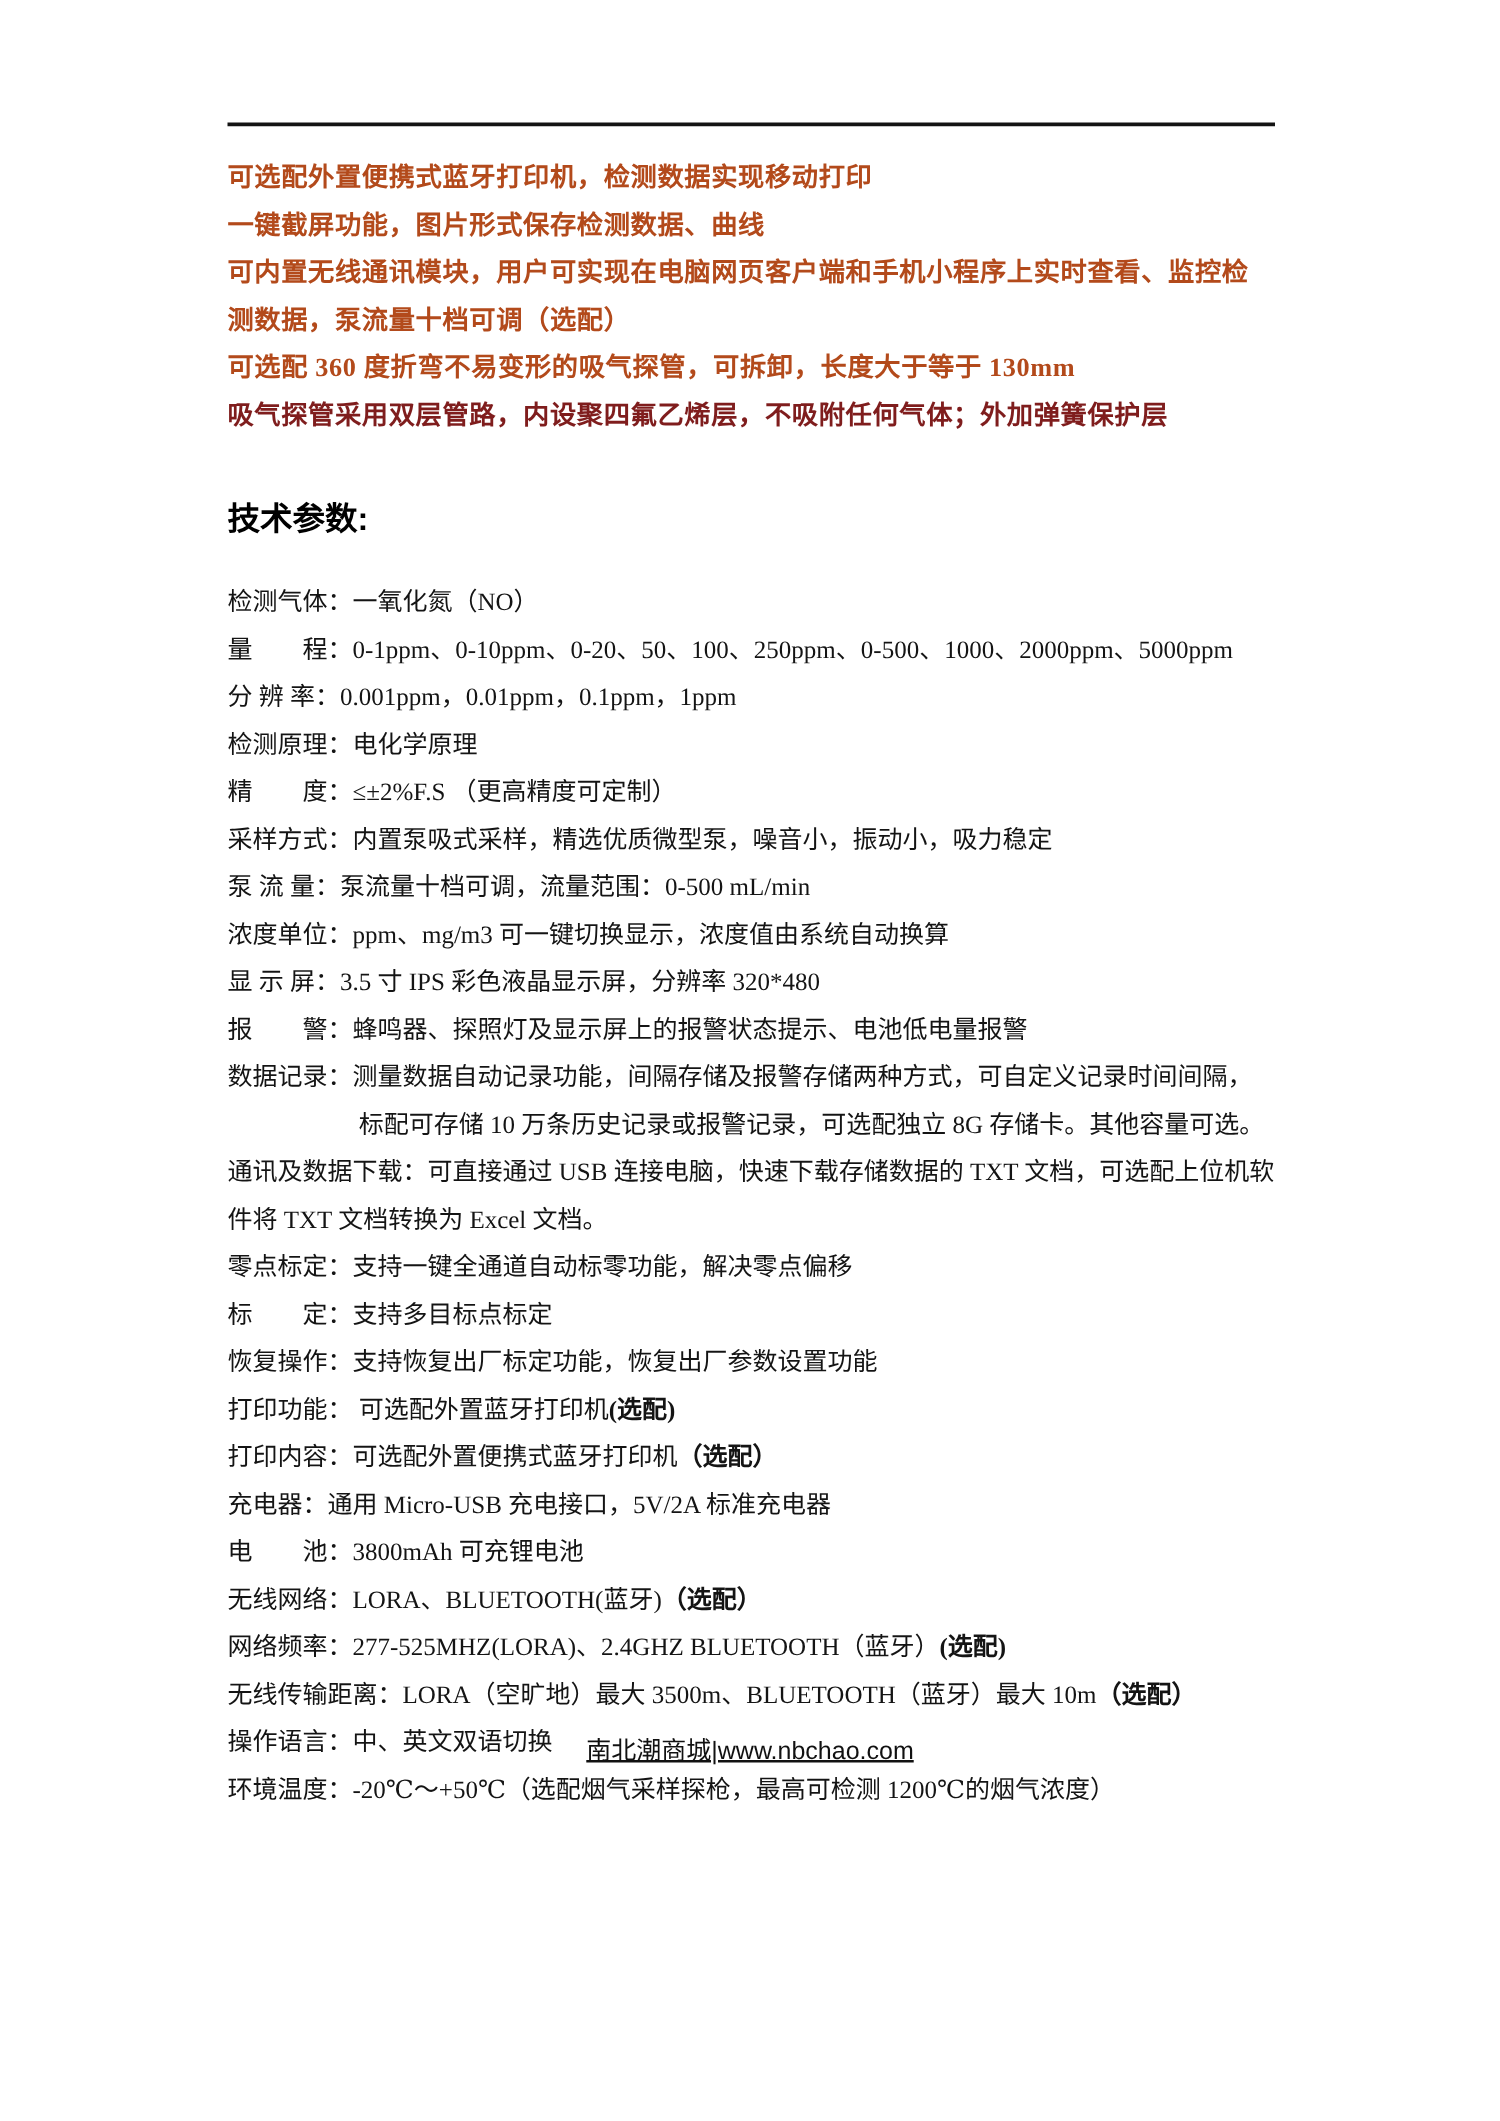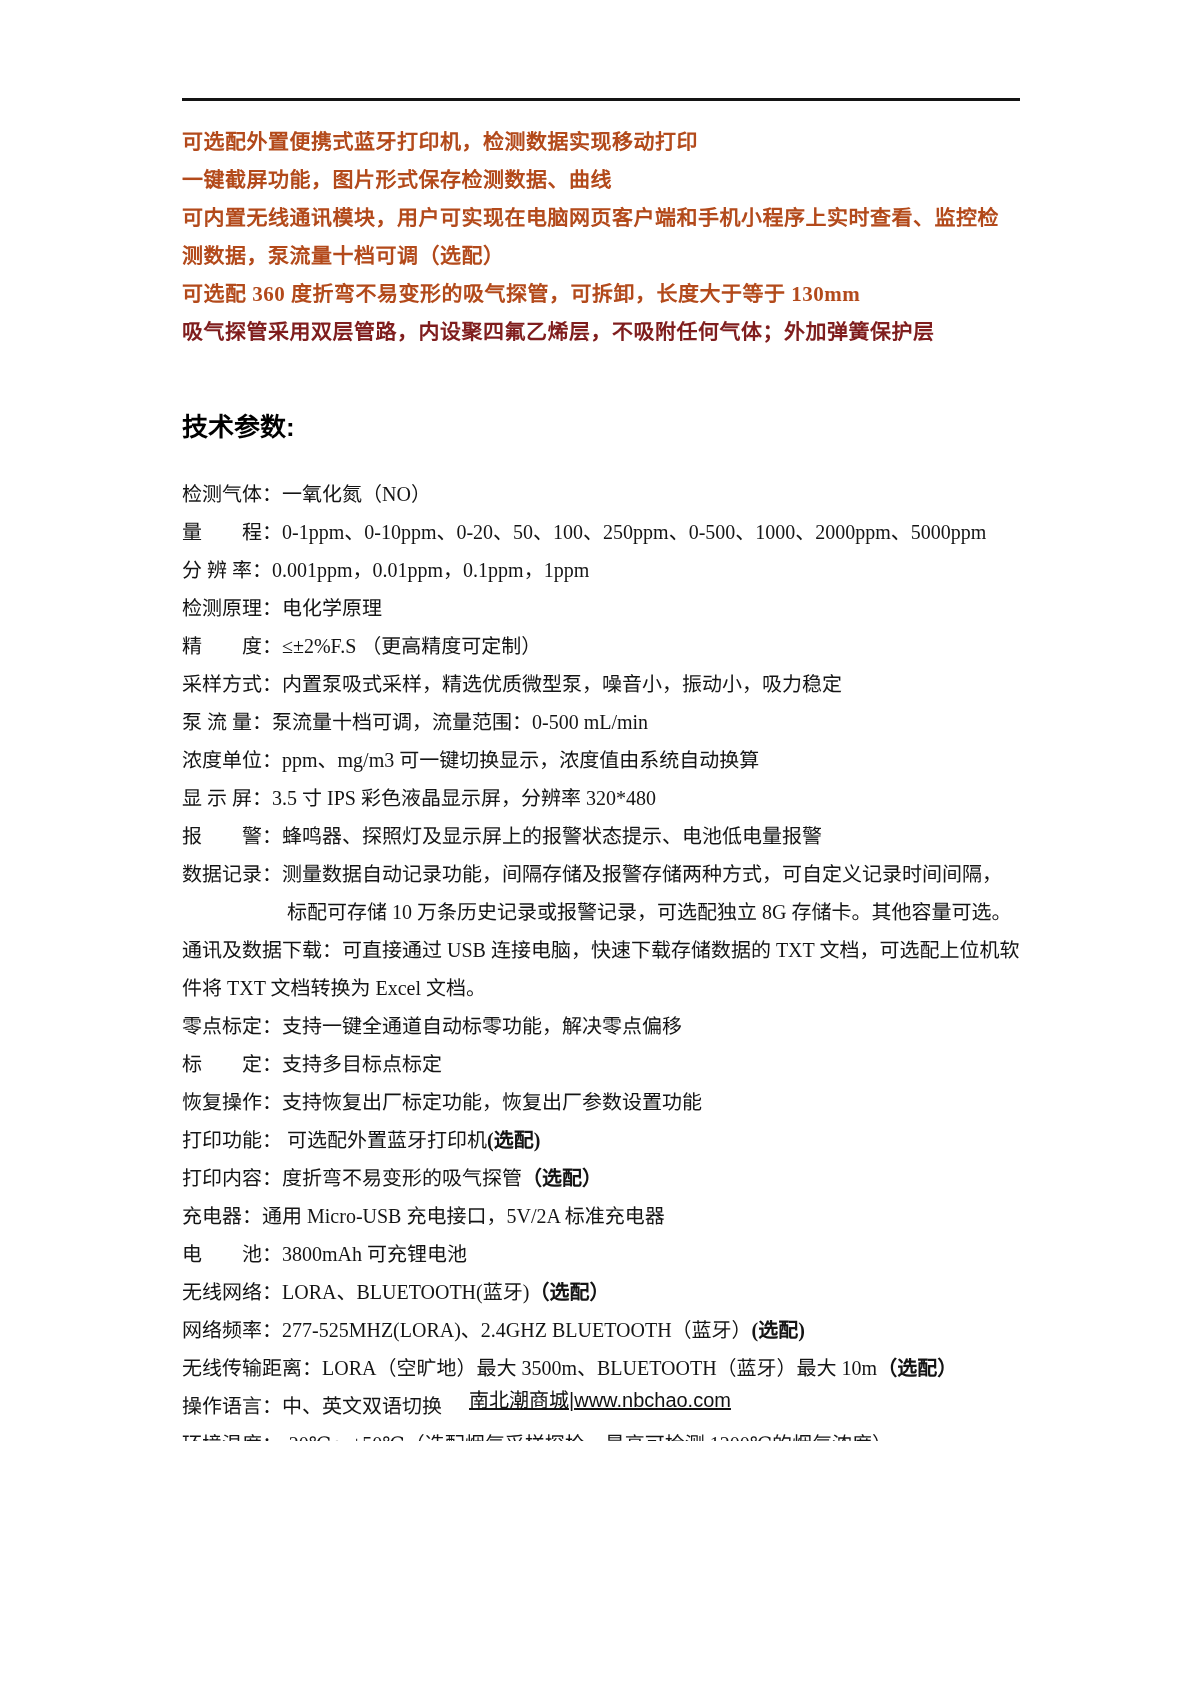--- a/index.html
+++ b/index.html
@@ -20,21 +20,21 @@
     border-top:3px solid #141414;
     margin-bottom:22px;
   }
   .features p {
     font-size:21px;
     line-height:38px;
     font-weight:bold;
     letter-spacing:0.5px;
   }
   .section-title {
-    margin-top:56px;
+    margin-top:44px;
     font-size:26px;
     line-height:40px;
     font-weight:bold;
     color:#000000;
     font-family:"Liberation Sans","DejaVu Sans",sans-serif;
   }
   .specs { margin-top:28px; }
   .spec-row {
     font-size:20px;
     line-height:38px;
@@ -83,21 +83,21 @@
     <p class="spec-row"><span>泵 流 量：泵流量十档可调，流量范围：0-500 mL/min</span><span class="opt-bold"></span></p>
     <p class="spec-row"><span>浓度单位：ppm、mg/m3 可一键切换显示，浓度值由系统自动换算</span><span class="opt-bold"></span></p>
     <p class="spec-row"><span>显 示 屏：3.5 寸 IPS 彩色液晶显示屏，分辨率 320*480</span><span class="opt-bold"></span></p>
     <p class="spec-row"><span>报　　警：蜂鸣器、探照灯及显示屏上的报警状态提示、电池低电量报警</span><span class="opt-bold"></span></p>
     <p class="spec-row hang"><span>数据记录：测量数据自动记录功能，间隔存储及报警存储两种方式，可自定义记录时间间隔，标配可存储 10 万条历史记录或报警记录，可选配独立 8G 存储卡。其他容量可选。</span><span class="opt-bold"></span></p>
     <p class="spec-row"><span>通讯及数据下载：可直接通过 USB 连接电脑，快速下载存储数据的 TXT 文档，可选配上位机软件将 TXT 文档转换为 Excel 文档。</span><span class="opt-bold"></span></p>
     <p class="spec-row"><span>零点标定：支持一键全通道自动标零功能，解决零点偏移</span><span class="opt-bold"></span></p>
     <p class="spec-row"><span>标　　定：支持多目标点标定</span><span class="opt-bold"></span></p>
     <p class="spec-row"><span>恢复操作：支持恢复出厂标定功能，恢复出厂参数设置功能</span><span class="opt-bold"></span></p>
     <p class="spec-row"><span>打印功能： 可选配外置蓝牙打印机</span><span class="opt-bold">(选配)</span></p>
-    <p class="spec-row"><span>打印内容：度折弯不易变形的吸气探管</span><span class="opt-bold">（选配）</span></p>
+    <p class="spec-row"><span>打印内容：可选配外置便携式蓝牙打印机</span><span class="opt-bold">（选配）</span></p>
     <p class="spec-row"><span>充电器：通用 Micro-USB 充电接口，5V/2A 标准充电器</span><span class="opt-bold"></span></p>
     <p class="spec-row"><span>电　　池：3800mAh 可充锂电池</span><span class="opt-bold"></span></p>
     <p class="spec-row"><span>无线网络：LORA、BLUETOOTH(蓝牙)</span><span class="opt-bold">（选配）</span></p>
     <p class="spec-row"><span>网络频率：277-525MHZ(LORA)、2.4GHZ BLUETOOTH（蓝牙）</span><span class="opt-bold">(选配)</span></p>
     <p class="spec-row"><span>无线传输距离：LORA（空旷地）最大 3500m、BLUETOOTH（蓝牙）最大 10m</span><span class="opt-bold">（选配）</span></p>
     <p class="spec-row"><span>操作语言：中、英文双语切换</span><span class="opt-bold"></span></p>
     <p class="spec-row"><span>环境温度：-20℃～+50℃（选配烟气采样探枪，最高可检测 1200℃的烟气浓度）</span><span class="opt-bold"></span></p>
   </div>
 
   <div class="footer">

